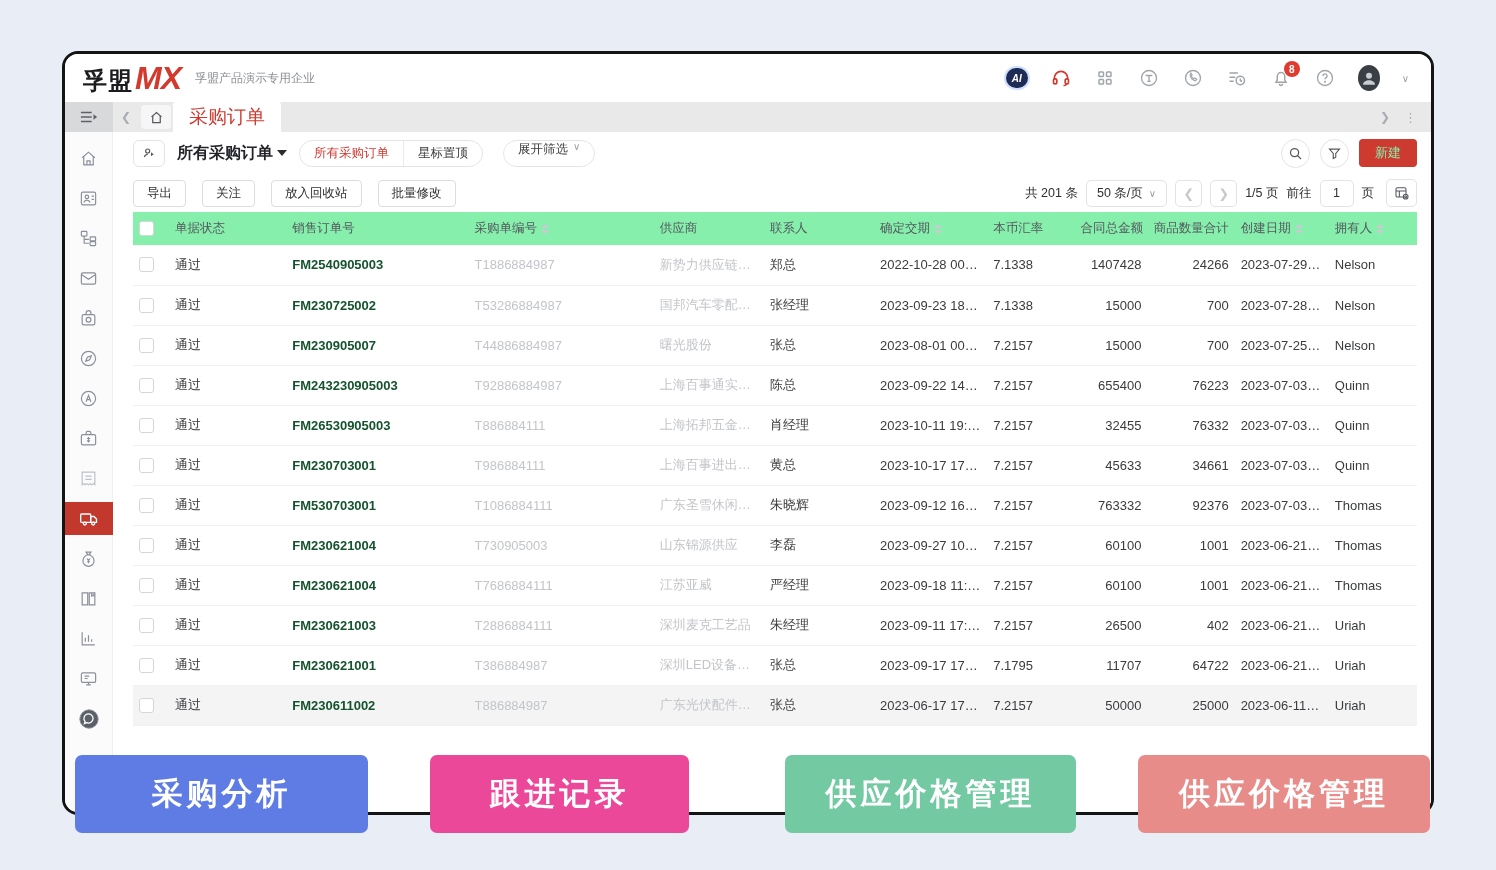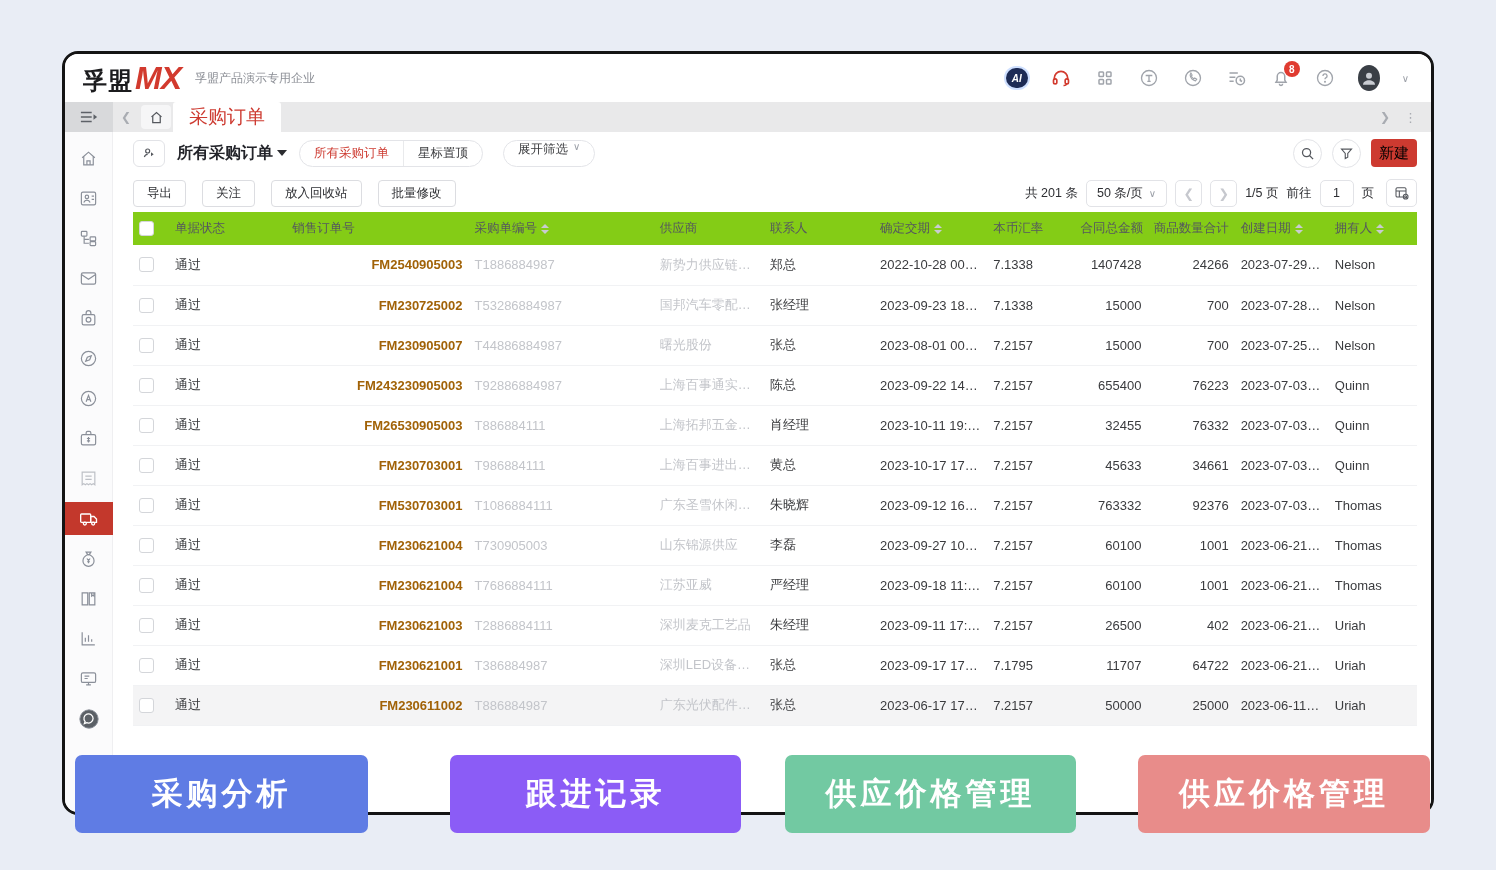--- a/index.html
+++ b/index.html
@@ -42,38 +42,38 @@
   .view-btn { width:32px; height:27px; border:1px solid #e2e3e7; border-radius:6px; display:flex; align-items:center; justify-content:center; cursor:pointer; background:#fff; }
   .view-title { font-size:16px; font-weight:700; color:#23242a; display:flex; align-items:center; gap:4px; cursor:pointer; }
   .caret-dn { width:0; height:0; border-left:5px solid transparent; border-right:5px solid transparent; border-top:6px solid #2b2c30; }
   .capsule { display:flex; align-items:center; height:27px; border:1px solid #e3e4e8; border-radius:14px; overflow:hidden; background:#fff; }
   .capsule .seg { padding:0 14px; font-size:12.5px; display:flex; align-items:center; height:100%; cursor:pointer; }
   .seg-red { color:#cd3a30; }
   .seg-plain { color:#3a3b3e; border-left:1px solid #e9eaec; }
   .capsule2 { margin-left:8px; padding:0 14px; height:27px; border:1px solid #e3e4e8; border-radius:14px; font-size:12.5px; color:#3a3b3e; display:flex; align-items:flex-start; gap:5px; cursor:pointer; background:#fff; }
   .filter-right { margin-left:auto; display:flex; align-items:center; gap:10px; }
   .round-icon { width:29px; height:29px; border:1px solid #e3e4e8; border-radius:50%; display:flex; align-items:center; justify-content:center; cursor:pointer; background:#fff; }
-  .btn-new { height:28px; padding:0 8px; background:#cd3a30; color:#000000; font-size:15px; border:none; border-radius:4px; cursor:pointer; }
+  .btn-new { height:28px; padding:0 16px; background:#cd3a30; color:#86efac; font-size:13px; border:none; border-radius:4px; cursor:pointer; }
 
   
   .toolbar-row { height:38px; display:flex; align-items:center; padding:0 20px; gap:16px; }
   .tbtn { height:27px; padding:0 13px; background:#fff; border:1px solid #dcdde1; border-radius:4px; font-size:12.5px; color:#2e2f33; cursor:pointer; }
   .pager { margin-left:auto; display:flex; align-items:center; gap:8px; font-size:12.5px; color:#2e2f33; }
   .psize { height:27px; padding:0 10px; border:1px solid #e2e3e7; border-radius:5px; display:flex; align-items:center; gap:6px; cursor:pointer; }
   .pnav { width:27px; height:27px; border:1px solid #e2e3e7; border-radius:5px; display:flex; align-items:center; justify-content:center; color:#c6c8ce; cursor:pointer; background:#fff; }
   .goto-input { width:34px; height:27px; border:1px solid #e2e3e7; border-radius:5px; text-align:center; font-size:12.5px; color:#2e2f33; }
   .cfg-btn { width:31px; height:28px; border:1px solid #e2e3e7; border-radius:5px; display:flex; align-items:center; justify-content:center; cursor:pointer; background:#fff; margin-left:4px; }
 
   
   .tablewrap { flex:1; overflow:hidden; }
   table { border-collapse:collapse; table-layout:fixed; width:1284px; margin:0 20px; }
-  thead th { height:33px; background:#84cc16; font-size:12.5px; font-weight:400; color:#55585e; text-align:left; padding:0 6px; white-space:nowrap; overflow:hidden; }
+  thead th { height:33px; background:#86efac; font-size:12.5px; font-weight:400; color:#55585e; text-align:left; padding:0 6px; white-space:nowrap; overflow:hidden; }
   tbody td { height:40px; border-bottom:1px solid #f1f2f4; font-size:13px; color:#3a3b3e; padding:0 6px; white-space:nowrap; overflow:hidden; text-overflow:ellipsis; }
   tbody tr:last-child { background:#f4f4f5; }
-  td.strong { font-weight:700; color:#a16207;text-align:right; }
+  td.strong { font-weight:700; color:#14532d; }
   td.dim, th.dim { color:#c3c5ca; }
   .num-r { text-align:right; }
   .cbx { width:15px; height:15px; border:1px solid #d4d6da; border-radius:3px; background:#fff; cursor:pointer; }
   .sorter { display:inline-flex; flex-direction:column; vertical-align:middle; margin-left:4px; line-height:4px; }
   .sorter i { width:0; height:0; border-left:4px solid transparent; border-right:4px solid transparent; }
   .sorter .up { border-bottom:4px solid #c9cbd1; margin-bottom:2px; }
   .sorter .dn { border-top:4px solid #c9cbd1; }
 
   
   .fbtn { position:absolute; top:755px; height:78px; border-radius:7px; display:flex; align-items:center; justify-content:center; color:#fff; font-size:31px; font-weight:700; letter-spacing:4px; cursor:pointer; z-index:10; }
@@ -576,15 +576,15 @@
                 <td>Uriah</td>
               </tr>
             </tbody>
         </table>
       </div>
     </div>
   </div>
 </div>
 
 <div class="fbtn" style="background: rgb(95, 124, 228); left: 75px; width: 293px;">采购分析</div>
-<div class="fbtn" style="background: #8b5cf6; left: 450px; width: 291px;">跟进记录</div>
+<div class="fbtn" style="background: #ec4899; left: 430px; width: 259px;">跟进记录</div>
 <div class="fbtn" style="background: rgb(114, 201, 162); left: 785px; width: 291px;">供应价格管理</div>
 <div class="fbtn" style="background: rgb(232, 140, 138); left: 1138px; width: 292px;">供应价格管理</div>
 
 </body></html>

